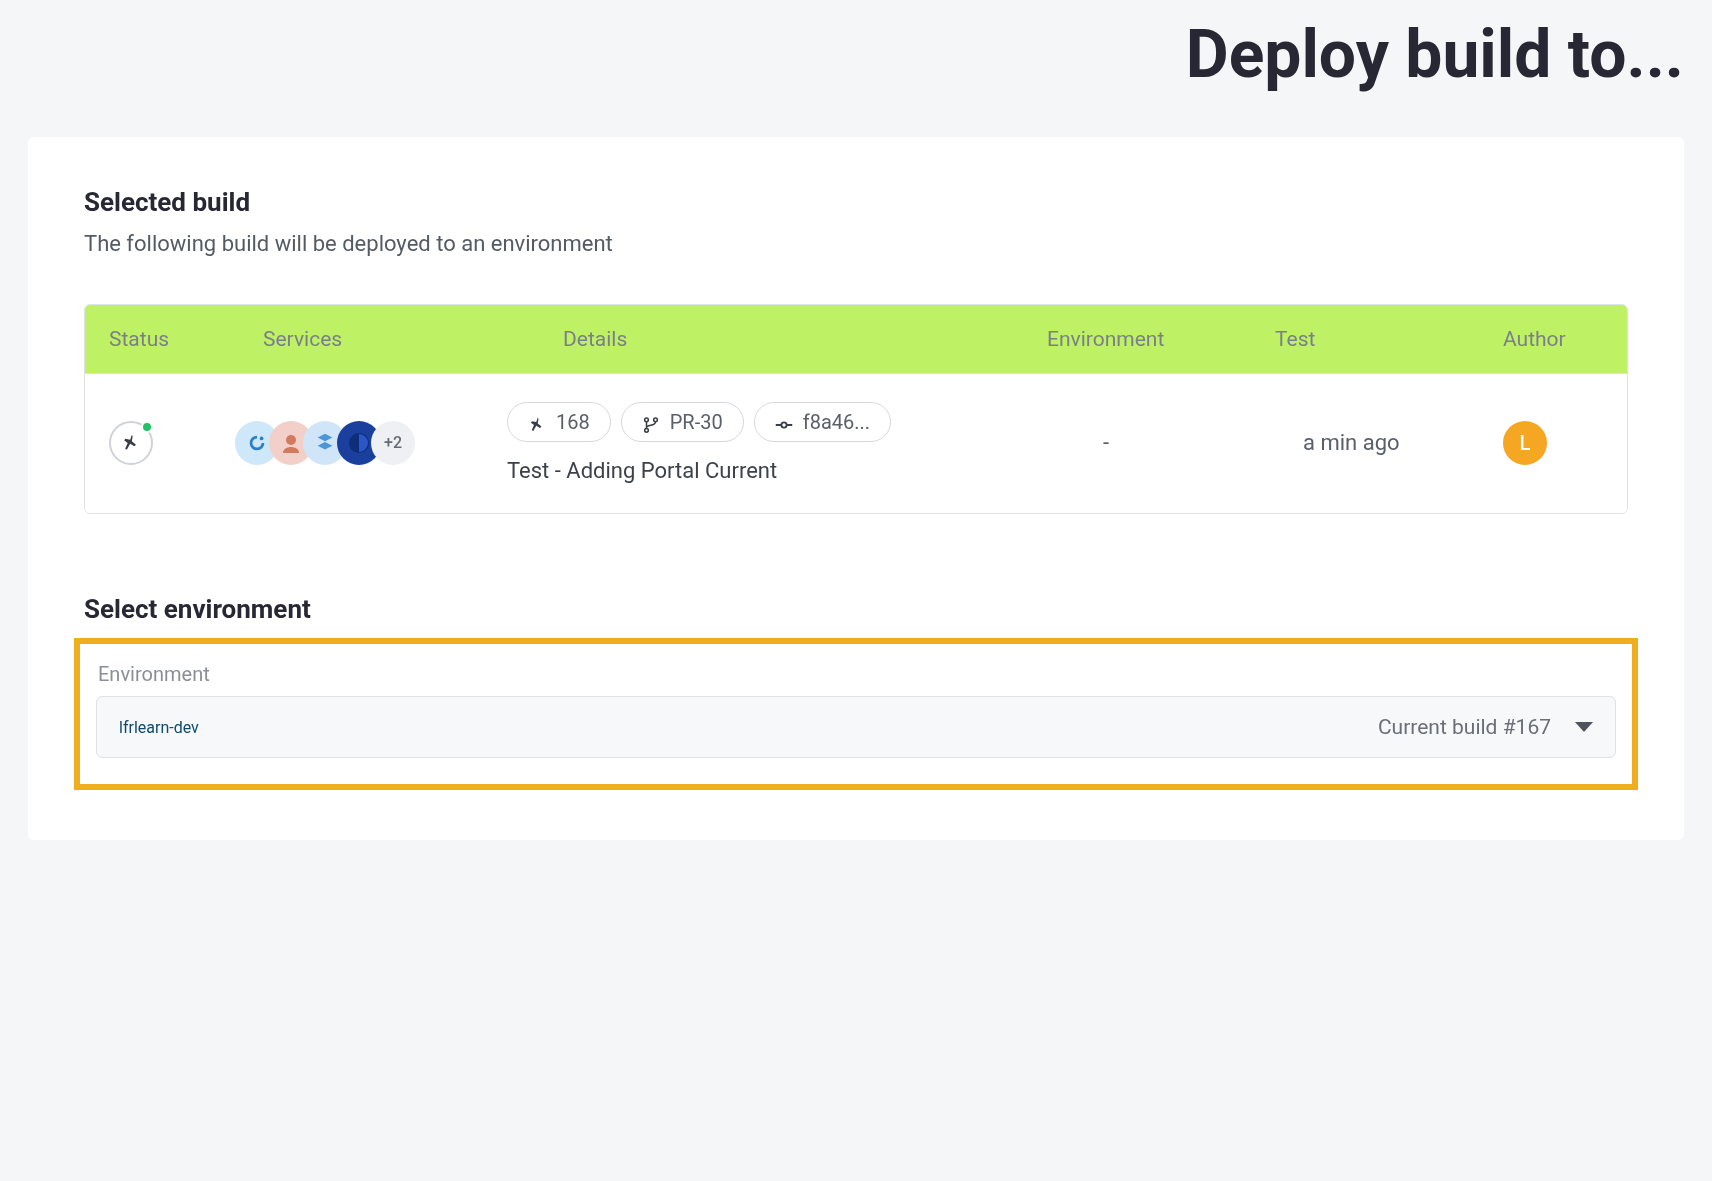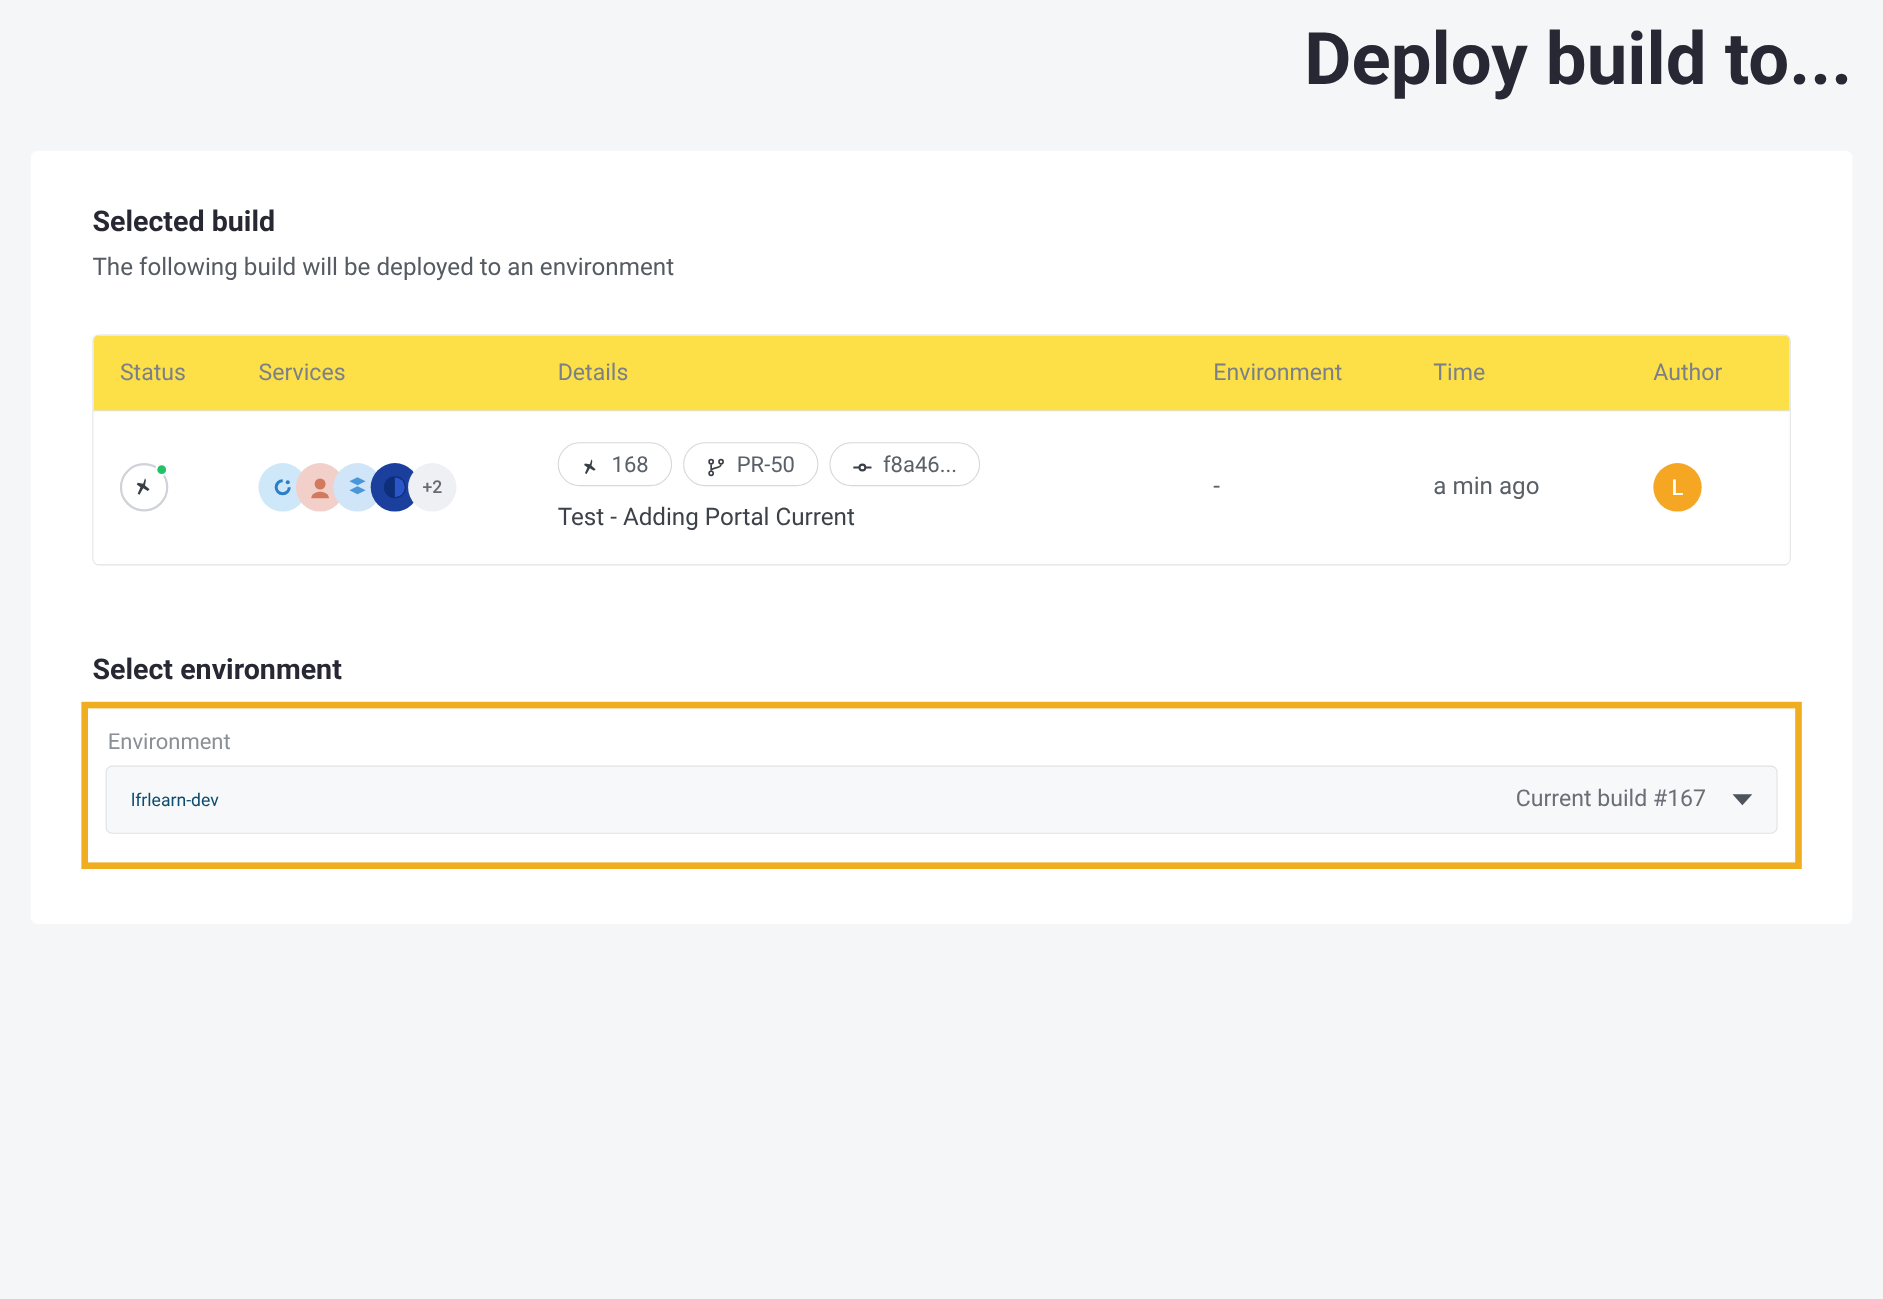--- a/index.html
+++ b/index.html
@@ -46,22 +46,23 @@
 .build-table {
   border: 1px solid #dfe2e6;
   border-radius: 6px;
   overflow: hidden;
   margin-bottom: 80px;
 }
 .build-header {
   display: flex;
   align-items: center;
   padding: 22px 24px;
-  background: #fde047;
+  background: #bef264;
   border-bottom: 1px solid #dfe2e6;
+  gap: 28px;
 }
 .build-row {
   display: flex;
   align-items: center;
   padding: 28px 24px 30px 24px;
   background: #fff;
 }
 .col-status {
   width: 126px;
   flex-shrink: 0;
@@ -239,21 +240,21 @@
     <div>
       <h2 class="section-heading">Selected build</h2>
       <p class="section-subtext">The following build will be deployed to an environment</p>
 
       <div class="build-table">
         <div class="build-header">
           <div class="col-status col-label">Status</div>
           <div class="col-services col-label">Services</div>
           <div class="col-details col-label">Details</div>
           <div class="col-env col-label">Environment</div>
-          <div class="col-time col-label">Time</div>
+          <div class="col-time col-label">Test</div>
           <div class="col-author col-label">Author</div>
         </div>
 
         <div class="build-row">
           <div class="col-status">
             <div class="status-icon">
               <svg viewBox="0 0 24 24">
                   <path fill="#3a3f47" d="M14 4l-1 6 5 4-2 2-5-3-4 7-2-1 3-7-4-3 1-2 6 1 2-6z"></path>
                 </svg>
               <div class="status-dot"></div>
@@ -297,21 +298,21 @@
                   </svg>
                 <span>168</span>
               </span>
               <span class="pill">
                 <svg viewBox="0 0 24 24">
                     <circle cx="6" cy="5" r="2.5" fill="none" stroke="#3a3f47" stroke-width="2"></circle>
                     <circle cx="18" cy="5" r="2.5" fill="none" stroke="#3a3f47" stroke-width="2"></circle>
                     <circle cx="6" cy="19" r="2.5" fill="none" stroke="#3a3f47" stroke-width="2"></circle>
                     <path d="M6 8v8M18 8c0 6-12 3-12 8" fill="none" stroke="#3a3f47" stroke-width="2"></path>
                   </svg>
-                <span>PR-50</span>
+                <span>PR-30</span>
               </span>
               <span class="pill">
                 <svg viewBox="0 0 24 24">
                     <circle cx="12" cy="12" r="3.5" fill="none" stroke="#3a3f47" stroke-width="2.5"></circle>
                     <line x1="1" y1="12" x2="8" y2="12" stroke="#3a3f47" stroke-width="2.5"></line>
                     <line x1="16" y1="12" x2="23" y2="12" stroke="#3a3f47" stroke-width="2.5"></line>
                   </svg>
                 <span>f8a46...</span>
               </span>
             </div>

